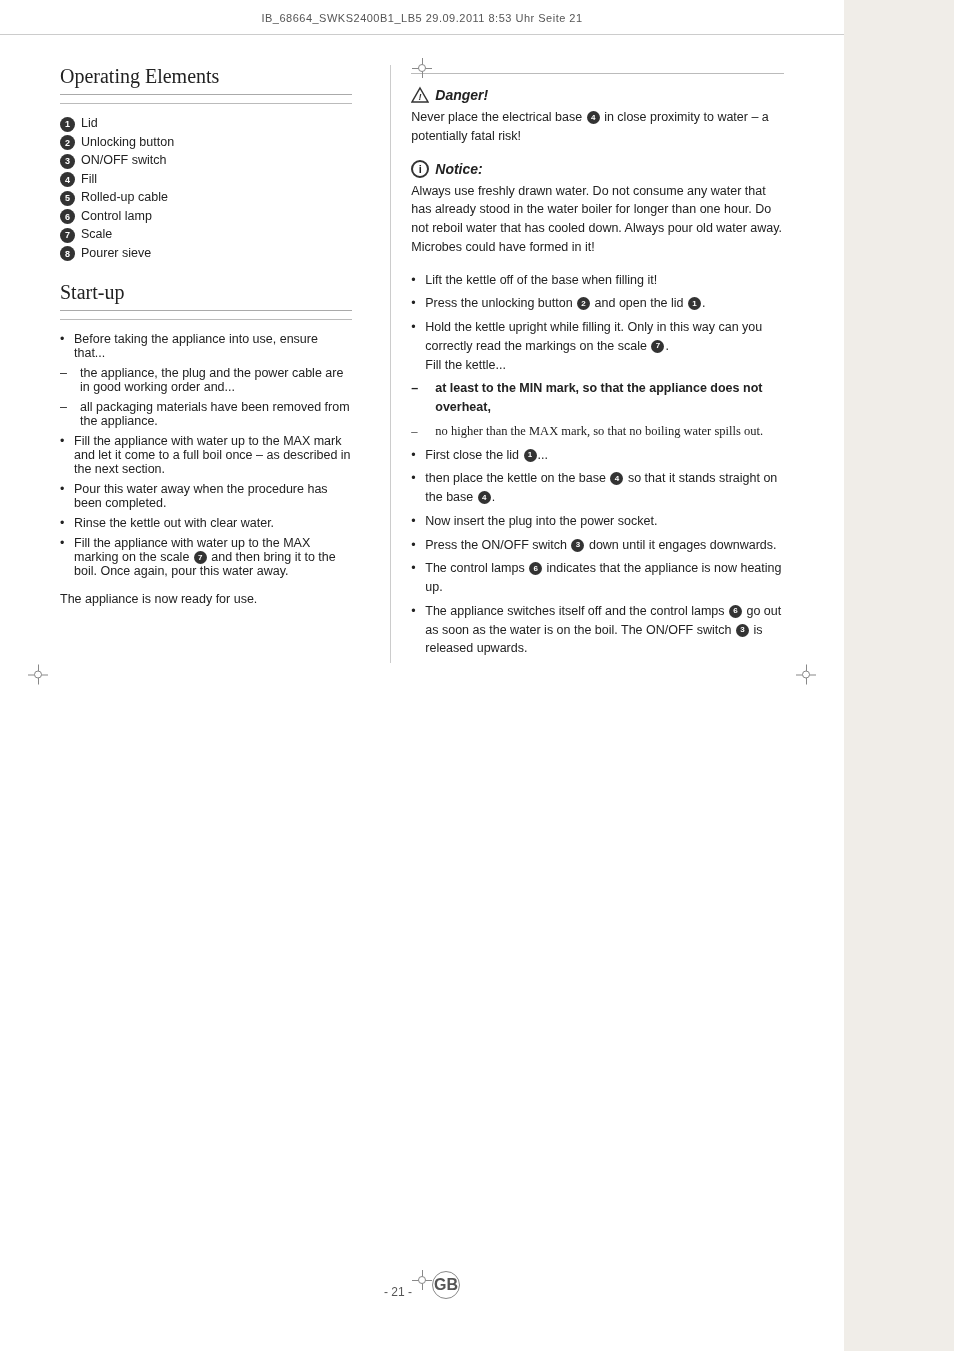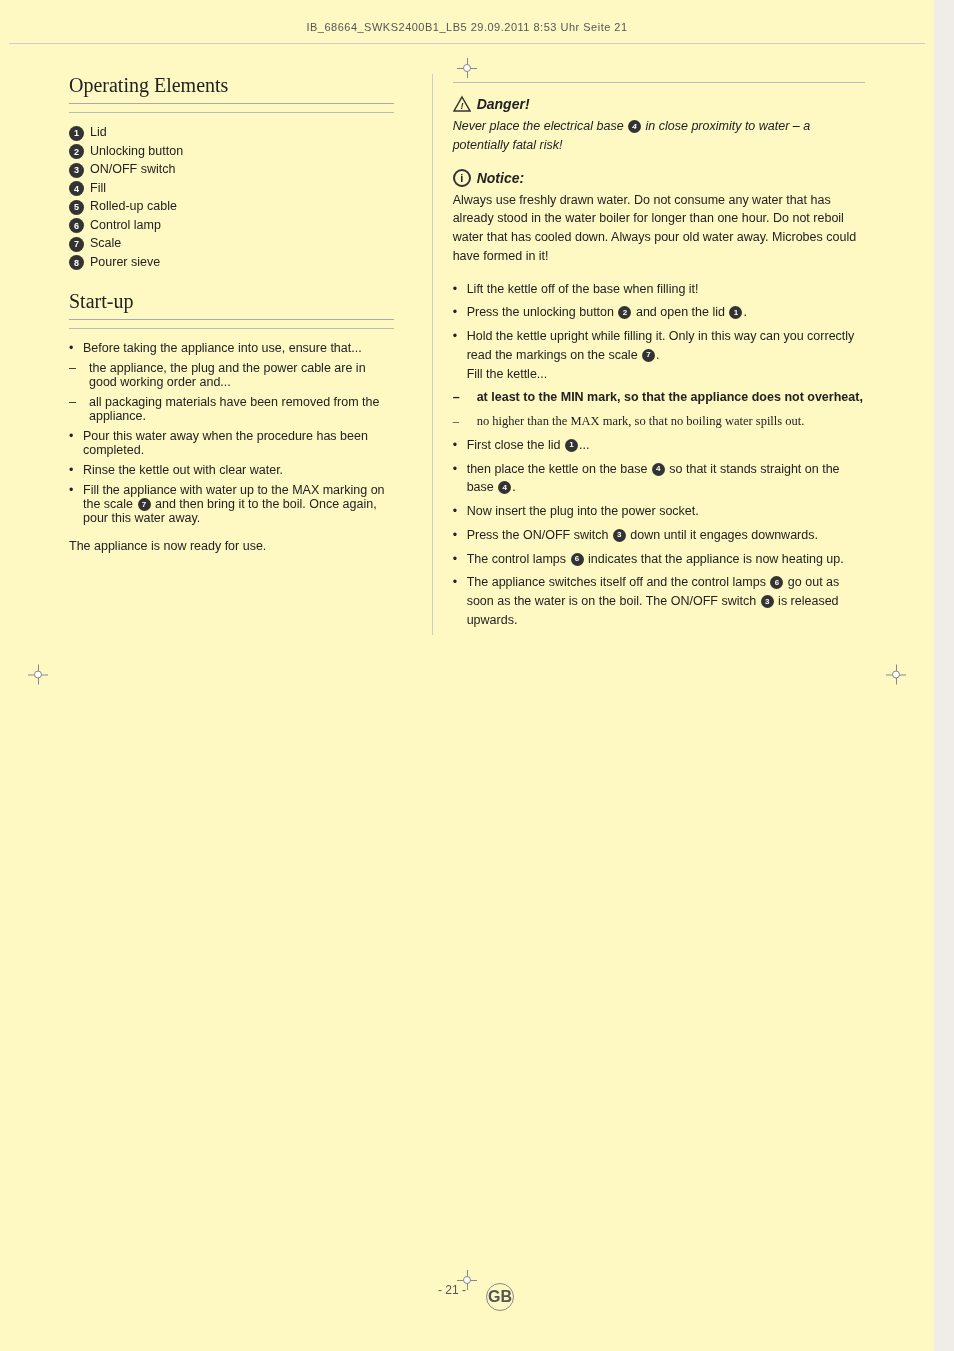--- a/index.html
+++ b/index.html
@@ -6,25 +6,25 @@
     body {
       background: #f0ede8;
       font-family: Arial, Helvetica, sans-serif;
       font-size: 13px;
       color: #222;
       width: 954px;
       min-height: 1351px;
       position: relative;
     }
     .page {
-      width: 934px;
+      width: 844px;
       min-height: 1351px;
-      background: #fef9c3;
+      background: #ffffff;
       position: relative;
-      padding: 9px;
+      padding: 0;
     }
 
     
     .top-bar {
       width: 100%;
       padding: 12px 50px 10px 50px;
       border-bottom: 1px solid #ccc;
       font-size: 11px;
       color: #555;
       display: flex;
@@ -164,42 +164,41 @@
     }
     .notice-text {
       font-size: 12.5px;
       margin-bottom: 14px;
       line-height: 1.5;
     }
     .danger-text {
       font-size: 12.5px;
       margin-bottom: 14px;
       line-height: 1.5;
-      font-style: italic;
     }
 
     .boiling-list {
       list-style: none;
       margin: 0;
     }
     .boiling-list > li {
       margin-bottom: 5px;
       font-size: 12.5px;
       position: relative;
       line-height: 1.5;
     }
 
     
     .footer {
       position: absolute;
-      bottom: 40px;
+      bottom: 52px;
       width: 100%;
       display: flex;
       justify-content: center;
-      align-items: flex-start;
+      align-items: flex-end;
       gap: 20px;
       font-size: 12px;
       color: #555;
     }
     .footer-badge {
       border: 1px solid #888;
       border-radius: 50%;
       width: 28px;
       height: 28px;
       display: flex;
@@ -368,20 +367,21 @@
         </ul>
       </div>
 
       <div style="margin-top: 20px;">
         <h2 class="section-title">Start-up</h2>
         <hr class="section-rule">
         <ul class="startup-list">
           <li class="bullet-item">Before taking the appliance into use, ensure that...</li>
           <li class="dash-item">the appliance, the plug and the power cable are in good working order and...</li>
           <li class="dash-item">all packaging materials have been removed from the appliance.</li>
+          <li class="bullet-item">Fill the appliance with water up to the MAX mark and let it come to a full boil once – as described in the next section.</li>
           <li class="bullet-item">Pour this water away when the procedure has been completed.</li>
           <li class="bullet-item">Rinse the kettle out with clear water.</li>
           <li class="bullet-item">Fill the appliance with water up to the MAX marking on the scale <span class="inline-num">7</span> and then bring it to the boil. Once again, pour this water away.</li>
         </ul>
         <p class="ready-text">The appliance is now ready for use.</p>
       </div>
 
     </div>
 
     <div class="right-col">

